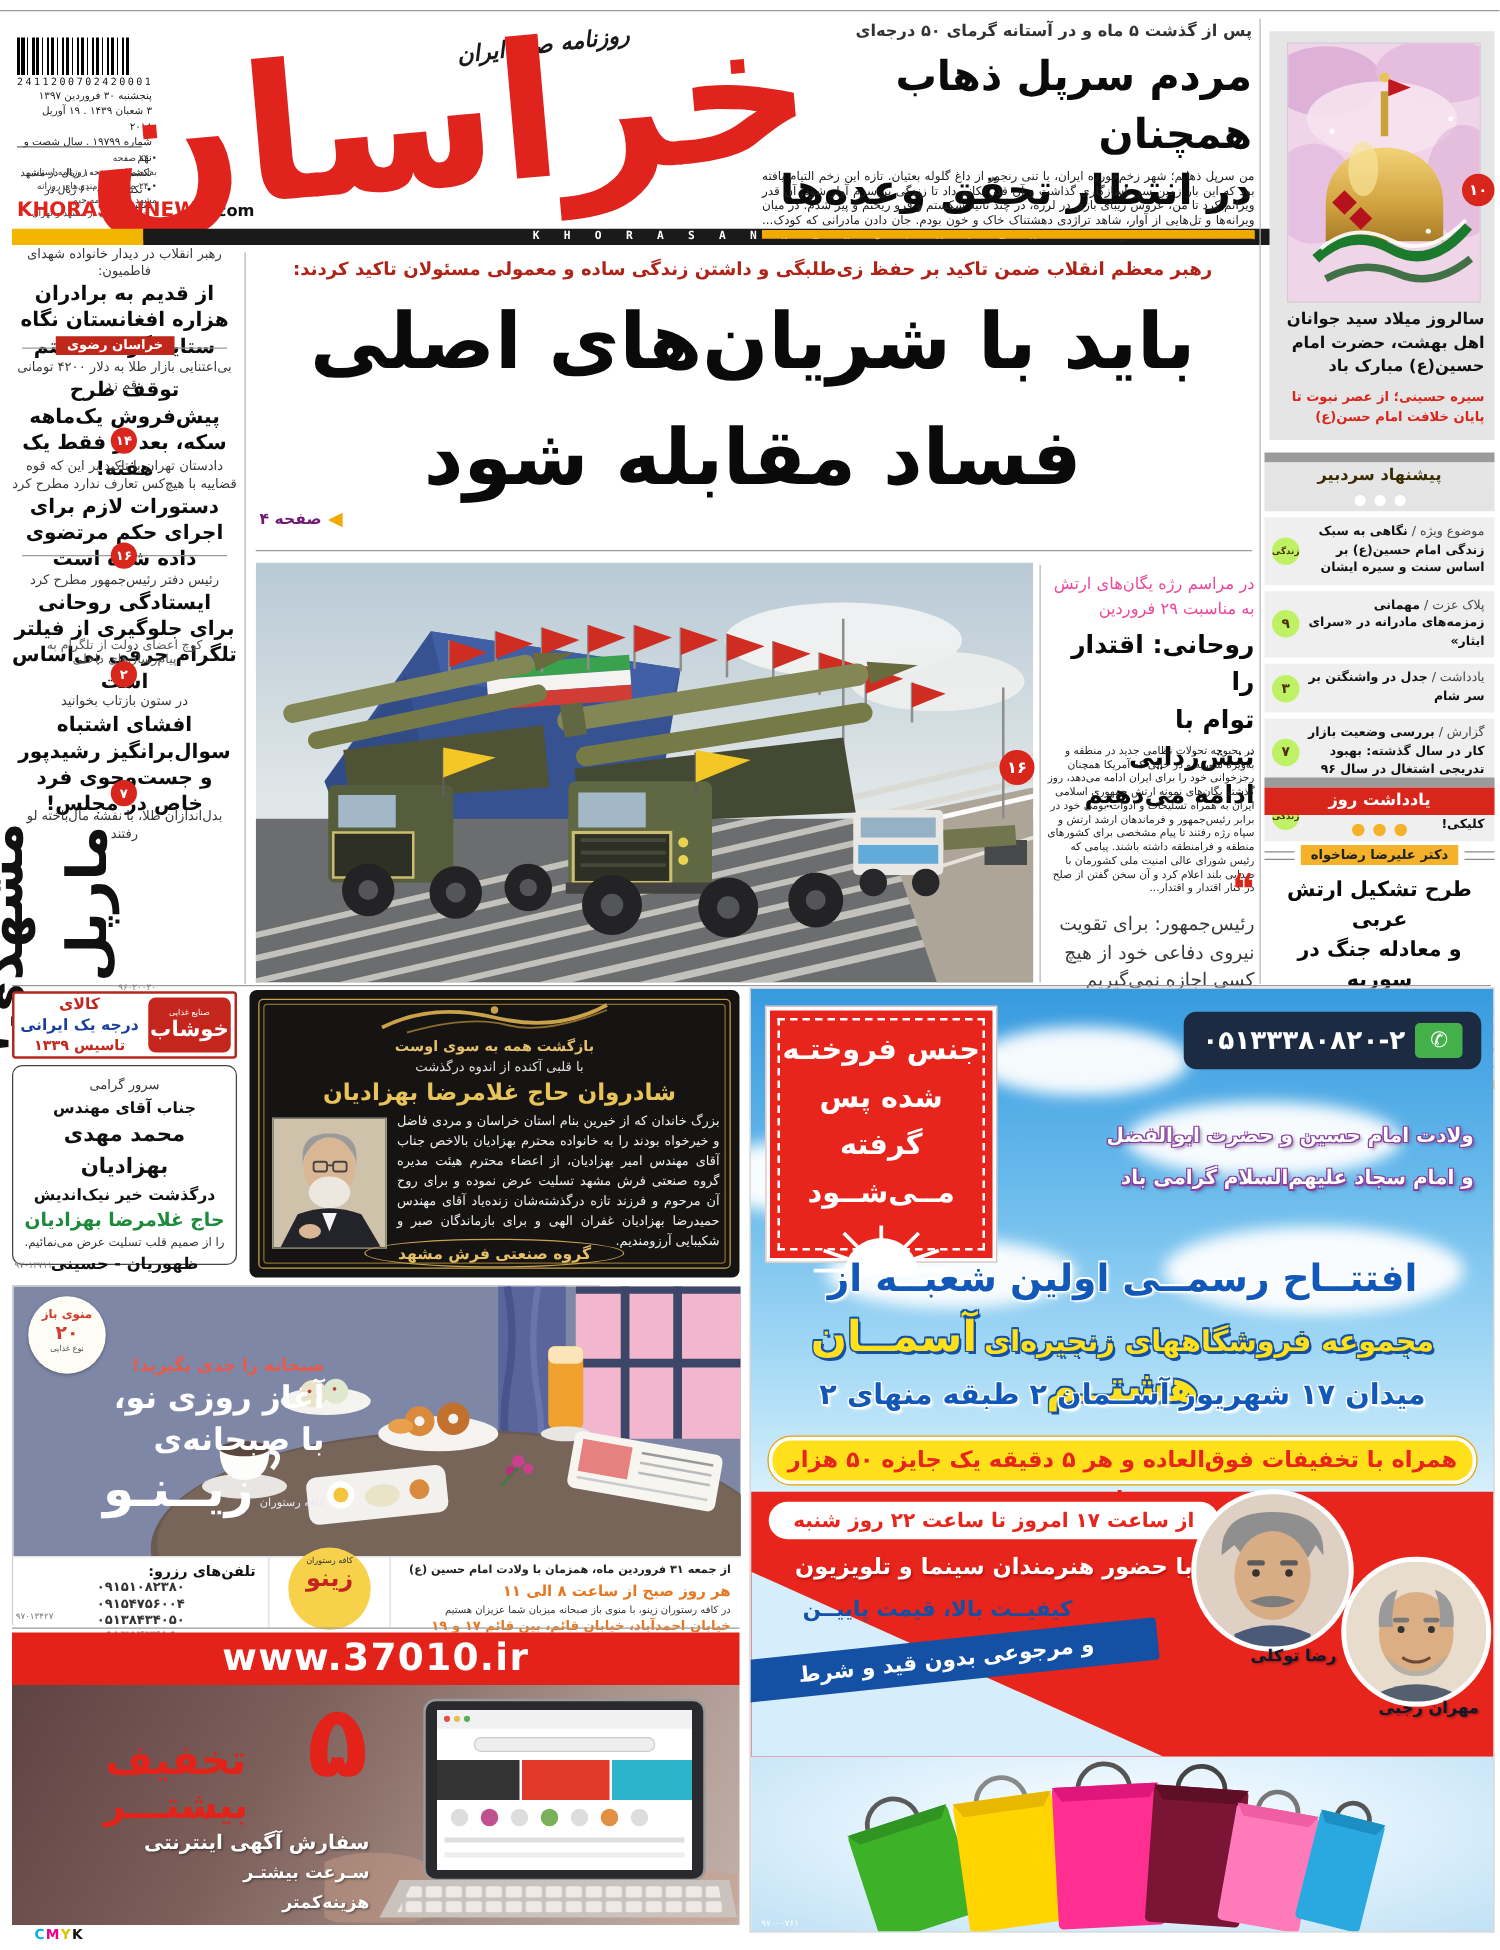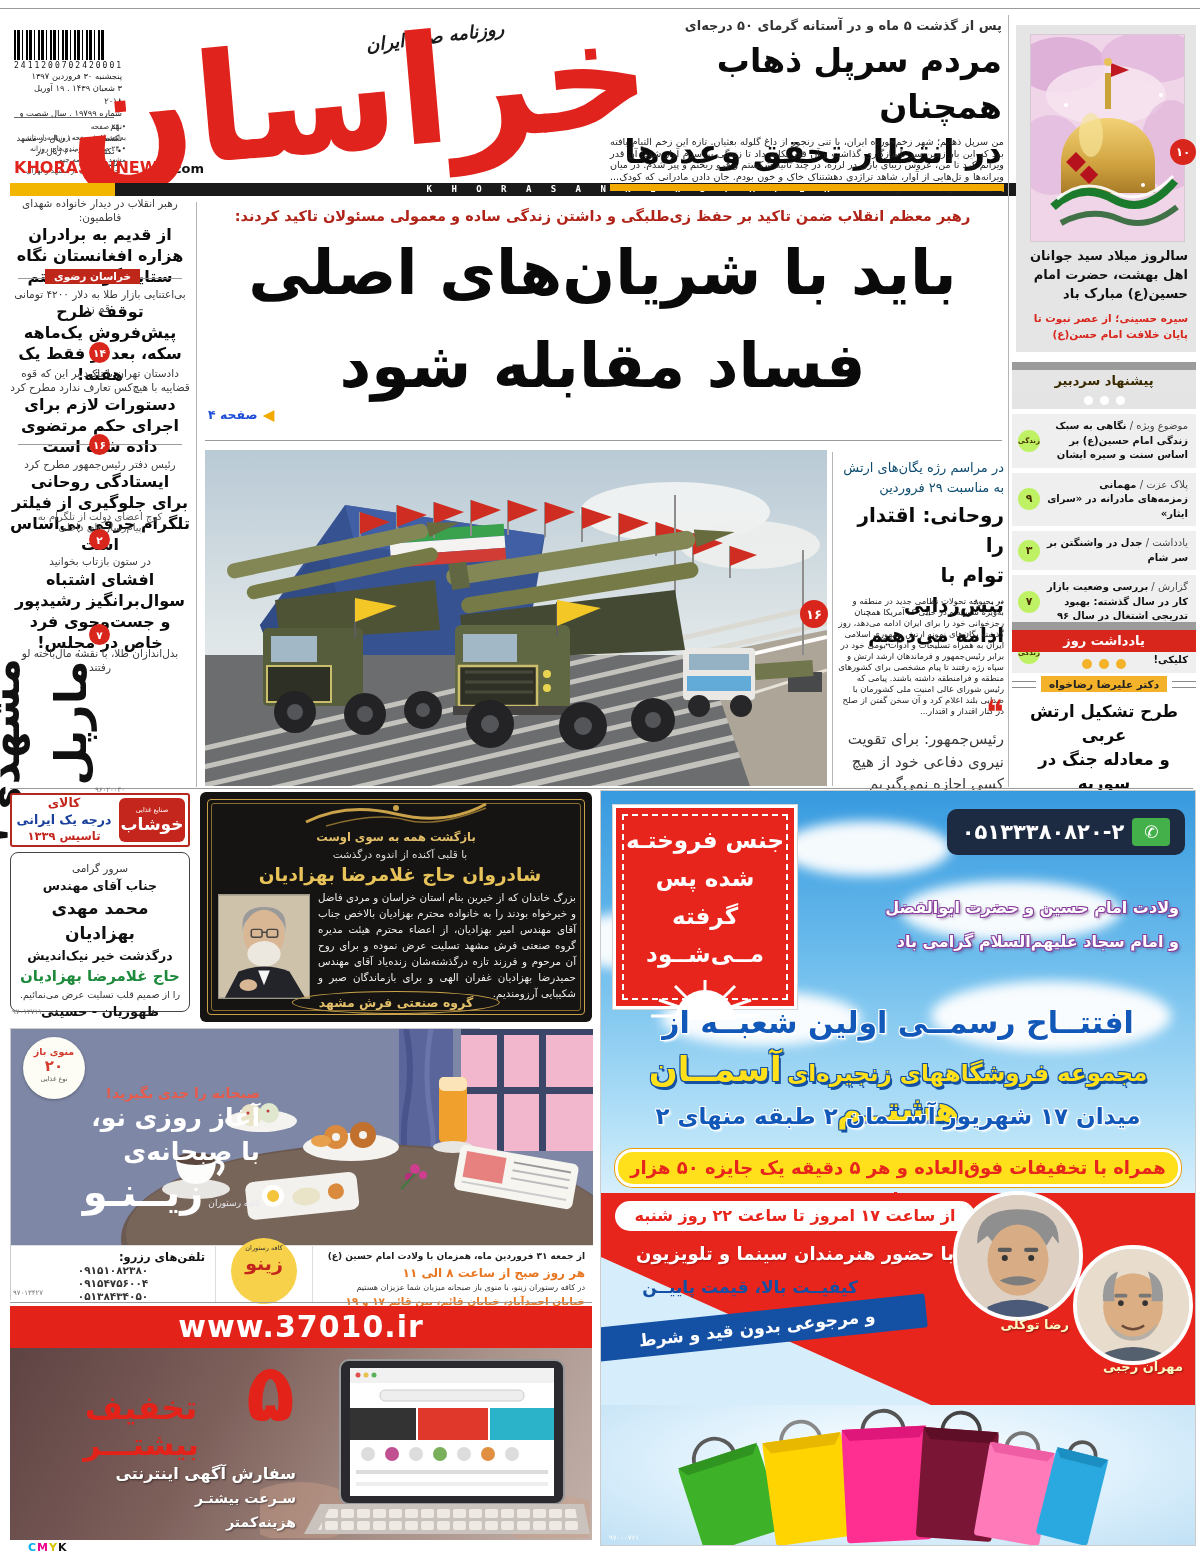--- a/index.html
+++ b/index.html
@@ -37,33 +37,33 @@
   .ybar{position:absolute;left:610px;top:184px;width:394px;height:7px;background:#f2a900;}
   
   .holycard{position:absolute;left:1016px;top:25px;width:180px;height:327px;background:#e5e5e5;}
   .holyimg{position:absolute;left:14px;top:9px;width:153px;height:206px;border:1px solid #d8c8d4;}
   .holycap{position:absolute;left:8px;top:222px;width:164px;text-align:right;font-size:13px;font-weight:bold;line-height:1.45;color:#111;}
   .holysub{position:absolute;left:8px;top:286px;width:164px;text-align:right;font-size:10.5px;font-weight:bold;line-height:1.5;color:#d9261c;}
   
   .mskicker{position:absolute;left:205px;top:208px;width:795px;text-align:center;font-size:14.5px;font-weight:bold;color:#b02318;}
   .mstitle{position:absolute;left:205px;top:226px;width:795px;text-align:center;font-weight:bold;
         font-size:62px;line-height:1.5;color:#0a0a0a;letter-spacing:-1px;}
-  .pageref{font-size:12.5px;font-weight:bold;color:#1d4ed8;}
+  .pageref{font-size:12.5px;font-weight:bold;color:#701a75;}
   
   .lc{position:absolute;left:10px;width:180px;text-align:center;}
   .lck{font-size:10.5px;color:#3a3a3a;line-height:1.35;}
   .lct{font-size:16px;font-weight:bold;line-height:1.32;color:#0c0c0c;}
   .lcsub{font-size:10px;color:#555;}
   .seclabel{position:absolute;background:#c0271b;color:#fff;font-size:10.5px;font-weight:bold;padding:1px 9px 2px;}
   
   .vouter{position:absolute;overflow:visible;}
   .vinner{font-weight:bold;text-align:center;white-space:nowrap;}
   
   .pc{position:absolute;left:838px;width:166px;text-align:right;}
-  .pck{font-size:13px;color:#0c4a6e;line-height:1.55;}
+  .pck{font-size:13px;color:#ec4899;line-height:1.55;}
   .pct{font-size:20px;font-weight:bold;line-height:1.5;color:#0b0b0b;}
   .pcb{font-size:8.5px;line-height:1.3;color:#222;}
   .quotemark{font-size:34px;color:#d9261c;line-height:1;}
   .pcq{font-size:15px;color:#3a3a3a;line-height:1.5;}
   
   .sb{position:absolute;left:1012px;width:184px;}
   .gstrip{height:8px;background:#9b9b9b;}
   .pickshdr{height:22px;background:#e5e5e5;color:#3a2c00;font-size:13px;font-weight:bold;text-align:center;line-height:22px;}
   .dotsrow{height:17px;background:#e4e4e4;display:flex;align-items:center;justify-content:center;gap:7px;}
   .dotsrow i{width:9px;height:9px;border-radius:50%;background:#fff;}
@@ -137,21 +137,21 @@
   .promopill{position:absolute;left:14px;top:358px;right:14px;height:32px;background:#ffe01a;border:3px solid #fff;
          box-shadow:0 0 0 1px #e8a000;border-radius:18px;color:#e8251c;font-weight:bold;font-size:18px;text-align:center;line-height:32px;}
   .redzone{position:absolute;left:0;top:402px;width:100%;height:212px;background:#e8251c;}
   .wedge{position:absolute;left:0;top:64px;width:330px;height:148px;background:#d6edfb;
          clip-path:polygon(0 0,100% 100%,0 100%);}
   .hourspill{position:absolute;right:220px;top:8px;left:14px;height:30px;background:#fff;border-radius:16px;
          color:#e8251c;font-weight:bold;font-size:16px;text-align:center;line-height:30px;}
   .stars{position:absolute;right:220px;top:50px;left:14px;color:#fff;font-weight:bold;font-size:18px;text-align:center;
          text-shadow:1px 1px 2px rgba(120,0,0,.5);}
   .actor{position:absolute;border-radius:50%;border:4px solid #fff;overflow:hidden;background:#ddd;}
-  .actorlabel{position:absolute;color:#fef9c3;font-weight:bold;font-size:13px;text-shadow:1px 1px 2px rgba(0,0,0,.4);}
+  .actorlabel{position:absolute;color:#0f172a;font-weight:bold;font-size:13px;text-shadow:1px 1px 2px rgba(0,0,0,.4);}
   .quality1{position:absolute;left:24px;top:84px;width:250px;color:#1450a4;font-weight:bold;font-size:17px;text-align:center;}
   .quality2{position:absolute;left:-14px;top:118px;width:340px;height:34px;background:#1450a4;transform:rotate(-6deg);
          color:#fff;font-weight:bold;font-size:17px;text-align:center;line-height:34px;border-radius:3px;}
   .bagsarea{position:absolute;left:0;top:614px;width:100%;height:142px;
          background:radial-gradient(ellipse at 50% 40%,#ffffff 0%,#ddf0fc 55%,#bfe0f4 100%);}
   .cmyk{position:absolute;left:28px;top:1541px;font-size:11px;font-weight:bold;letter-spacing:1px;direction:ltr;}
 </style>
 </head>
 <body>
 

